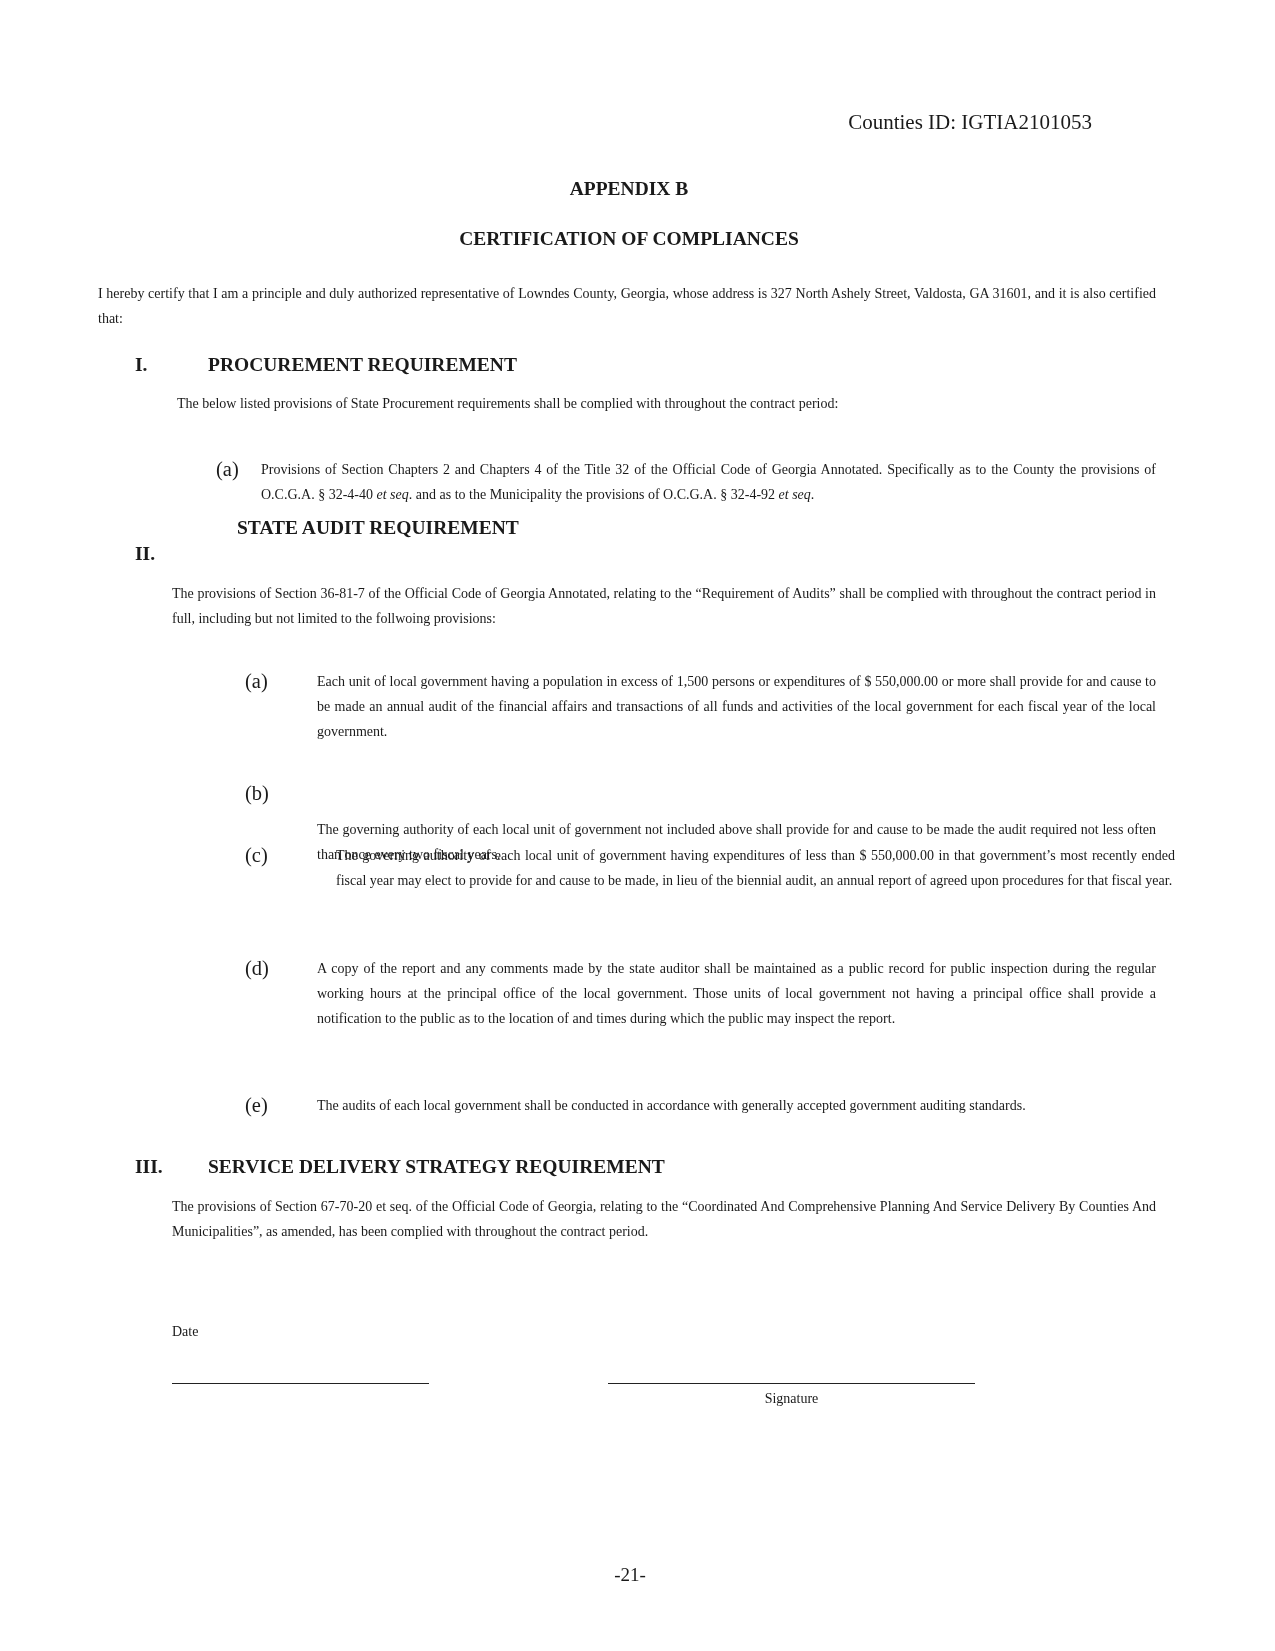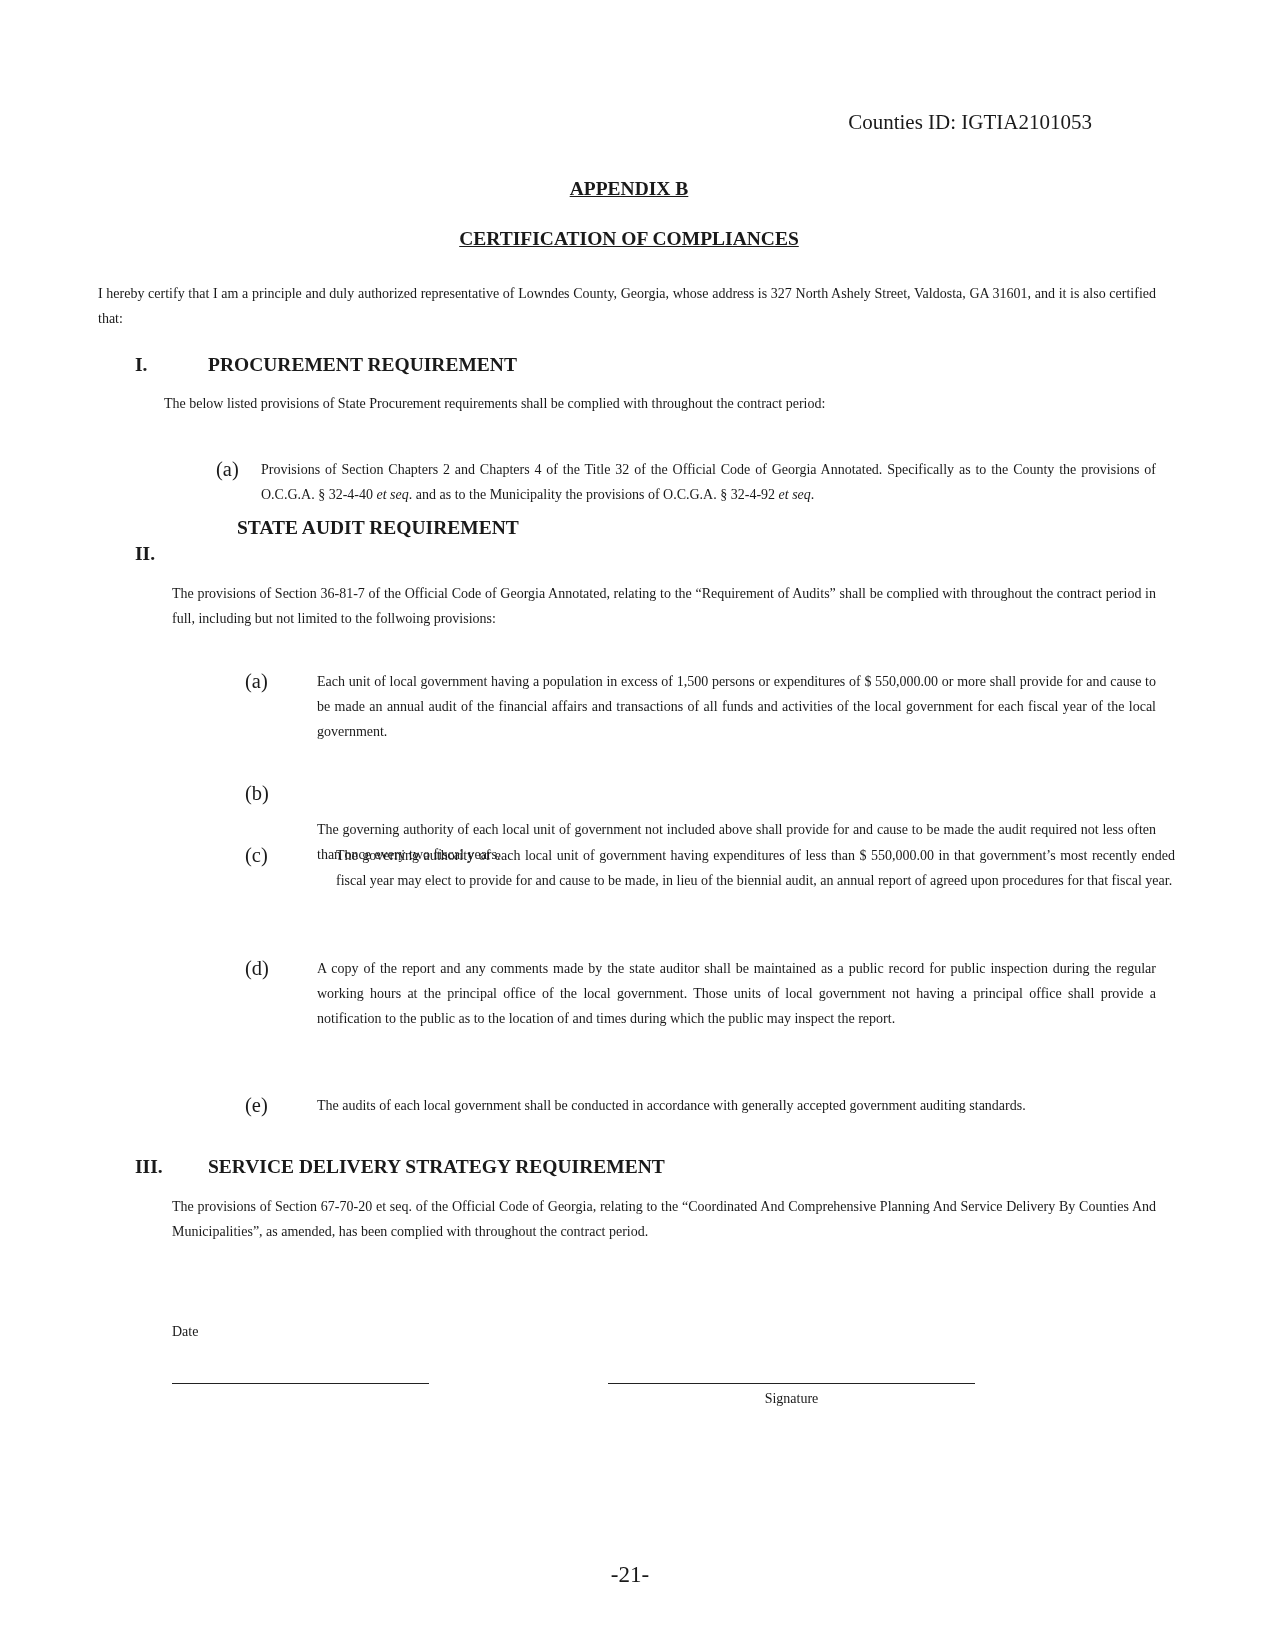--- a/index.html
+++ b/index.html
@@ -3,40 +3,40 @@
 <meta charset="utf-8">
 <style>
   html, body { margin:0; padding:0; background:#ffffff; }
   body { width:1275px; height:1651px; position:relative; overflow:hidden;
          font-family:"Liberation Serif", "DejaVu Serif", serif; color:#1a1a1a; }
   .abs { position:absolute; }
   .txt { font-size:14px; line-height:25px; }
   .just { text-align:justify; text-align-last:left; }
   .center { text-align:center; }
   .contract { left:0; width:1092px; top:110px; text-align:right; font-size:21px; }
-  .heading-center { left:0; width:1258px; font-size:19.5px; font-weight:bold;text-decoration:underline; }
+  .heading-center { left:0; width:1258px; font-size:19.5px; font-weight:bold; }
   .sec-num { left:135px; font-size:19.5px; font-weight:bold; }
   .sec-title { left:208px; font-size:19.5px; font-weight:bold; }
   .item-label { font-size:20.5px; line-height:25px; }
   .sigline { height:0; border-top:1.5px solid #222; }
   em { font-style:italic; }
 </style>
 </head>
 <body>
 
 <div class="abs contract">Counties ID:  IGTIA2101053</div>
 
 <div class="abs heading-center center" style="top:178px;">APPENDIX B</div>
 <div class="abs heading-center center" style="top:228px;">CERTIFICATION OF COMPLIANCES</div>
 
 <div class="abs txt just" style="left:98px; width:1058px; top:281px;">I hereby certify that I am a principle and duly authorized representative of Lowndes County, Georgia, whose address is 327 North Ashely Street, Valdosta, GA  31601, and it is also certified that:</div>
 
 <div class="abs sec-num" style="top:354px;">I.</div>
 <div class="abs sec-title" style="top:354px;">PROCUREMENT REQUIREMENT</div>
-<div class="abs txt just" style="left:164px; width:984px; top:391px;">The below listed provisions of State Procurement requirements shall be complied with throughout the contract period:</div>
+<div class="abs txt just" style="left:177px; width:984px; top:391px;">The below listed provisions of State Procurement requirements shall be complied with throughout the contract period:</div>
 
 <div class="abs item-label" style="left:216px; top:457px;">(a)</div>
 <div class="abs txt just" style="left:261px; width:895px; top:457px;"><span>Provisions of Section Chapters 2 and Chapters 4 of the Title 32 of the Official Code of Georgia Annotated.  Specifically as to the County the provisions of O.C.G.A. § 32-4-40 </span><em>et seq</em><span>. and as to the Municipality the provisions of O.C.G.A. § 32-4-92 </span><em>et seq</em><span>.</span></div>
 
 <div class="abs sec-num" style="top:543px;">II.</div>
 <div class="abs sec-title" style="top:517px;margin-left:29px;">STATE AUDIT REQUIREMENT</div>
 <div class="abs txt just" style="left:172px; width:984px; top:581px;">The provisions of Section 36-81-7 of the Official Code of Georgia Annotated, relating to the “Requirement of Audits” shall be complied with throughout the contract period in full, including but not limited to the follwoing provisions:</div>
 
 <div class="abs item-label" style="left:245px; top:669px;">(a)</div>
 <div class="abs txt just" style="left:317px; width:839px; top:669px;">Each unit of local government having a population in excess of 1,500 persons or expenditures of $ 550,000.00 or more shall provide for and cause to be made an annual audit of the financial affairs and transactions of all funds and activities of the local government for each fiscal year of the local government.</div>
@@ -56,13 +56,13 @@
 <div class="abs sec-num" style="top:1156px;">III.</div>
 <div class="abs sec-title" style="top:1156px;">SERVICE DELIVERY STRATEGY REQUIREMENT</div>
 <div class="abs txt just" style="left:172px; width:984px; top:1194px;">The provisions of Section 67-70-20 et seq. of the Official Code of Georgia, relating to the “Coordinated And Comprehensive Planning And Service Delivery By Counties And Municipalities”, as amended, has been complied with throughout the contract period.</div>
 
 <div class="abs sigline" style="left:172px; width:257px; top:1383px;"></div>
 <div class="abs txt" style="left:172px; top:1319px;">Date</div>
 
 <div class="abs sigline" style="left:608px; width:367px; top:1383px;"></div>
 <div class="abs txt center" style="left:608px; width:367px; top:1386px;">Signature</div>
 
-<div class="abs txt center" style="left:580px; width:100px; top:1562px; font-size:23px;">-21-</div>
+<div class="abs txt center" style="left:580px; width:100px; top:1562px; font-size:19px;">-21-</div>
 
 </body></html>

